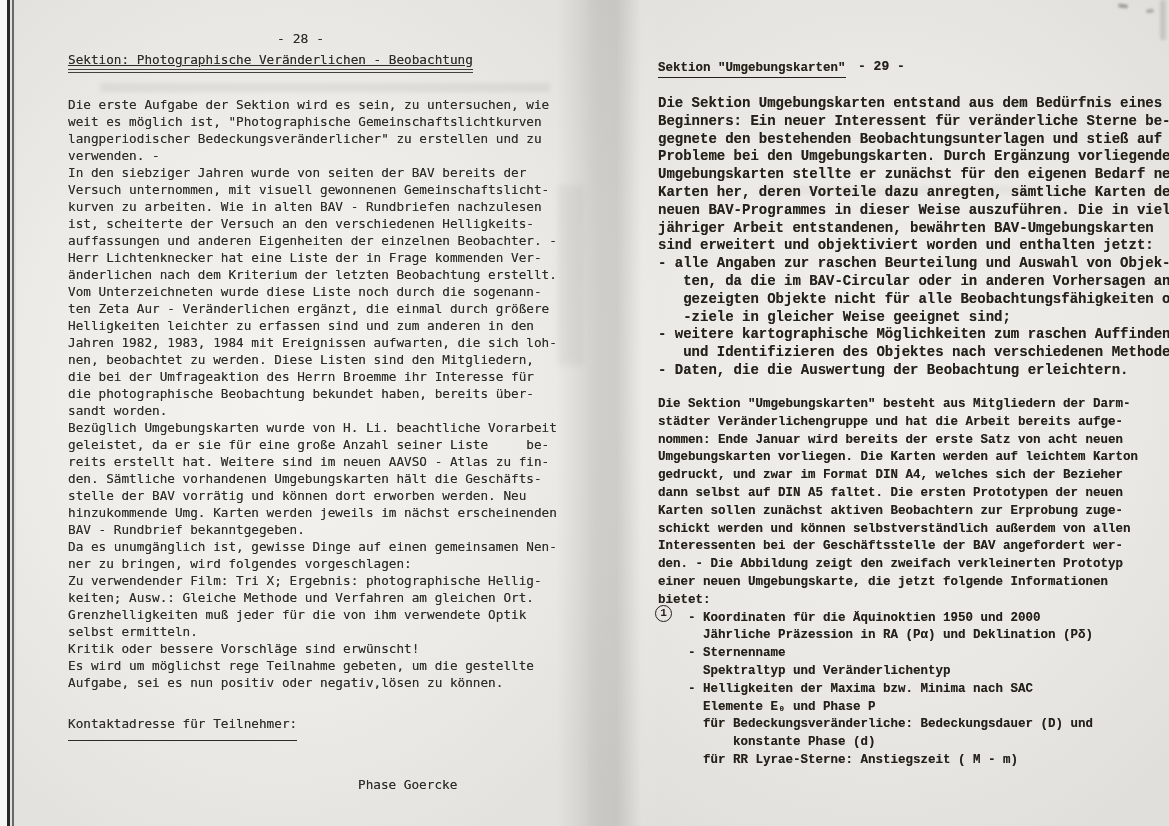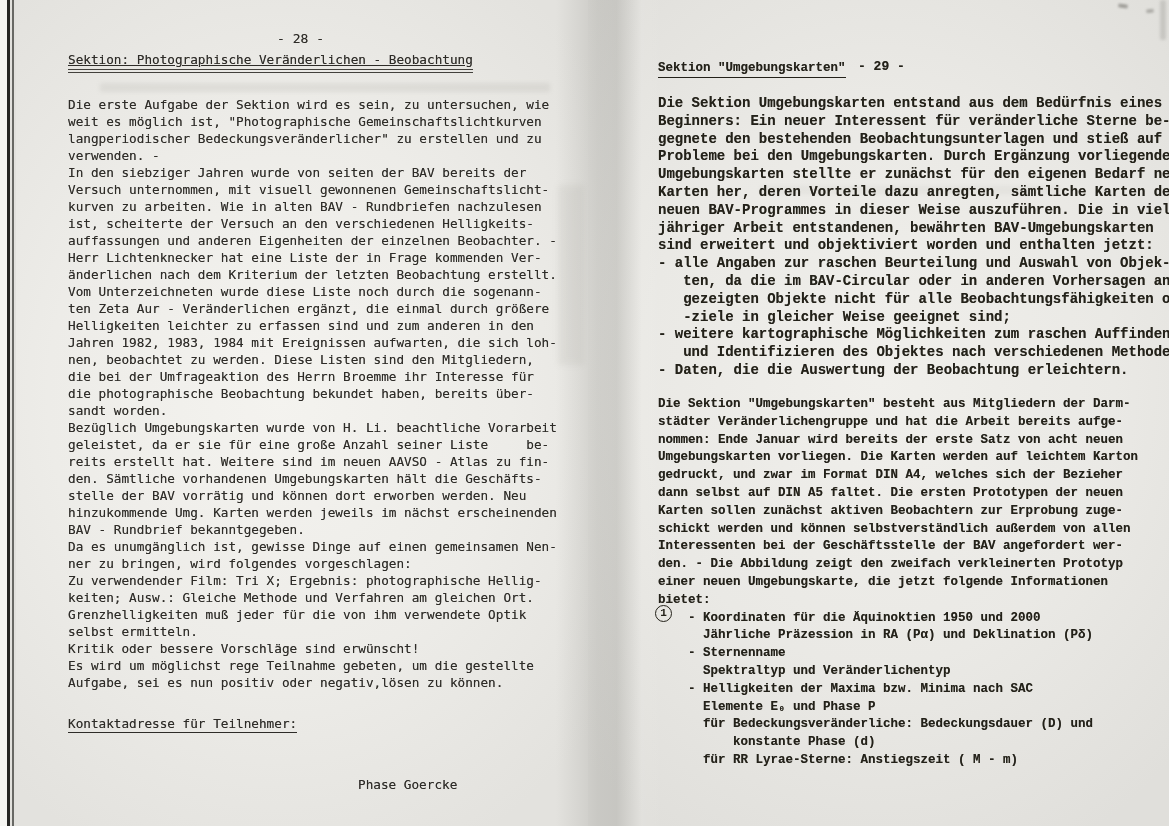--- a/index.html
+++ b/index.html
@@ -53,21 +53,21 @@
   }
 
   .body-28 { position: absolute; left: 68px; top: 96px; font-size: 12.7px; line-height: 17px; }
   .body-29a { position: absolute; left: 658px; top: 95px; font-size: 14px; line-height: 17.8px; }
   .body-29b { position: absolute; left: 658px; top: 396px; font-size: 12.5px; line-height: 17.8px; }
 
   .contact-heading {
     position: absolute; left: 68px; top: 716px;
     font-size: 12.7px;
     border-bottom: 1.5px solid #2e2c28;
-    padding-bottom: 1px;
+    padding-bottom: 9px;
   }
   .address { position: absolute; left: 358px; top: 734px; font-size: 12.7px; line-height: 20.5px; }
 
   .circled-number {
     position: absolute; left: 655px; top: 605px;
     width: 17px; height: 17px;
     border: 1.4px solid #232119;
     border-radius: 50%;
     font-size: 11px; line-height: 14.5px;
     text-align: center;

